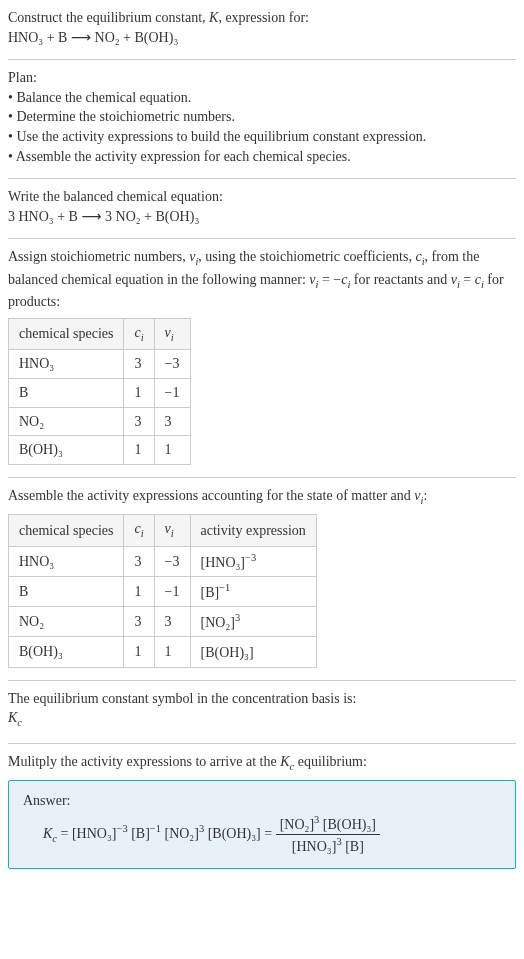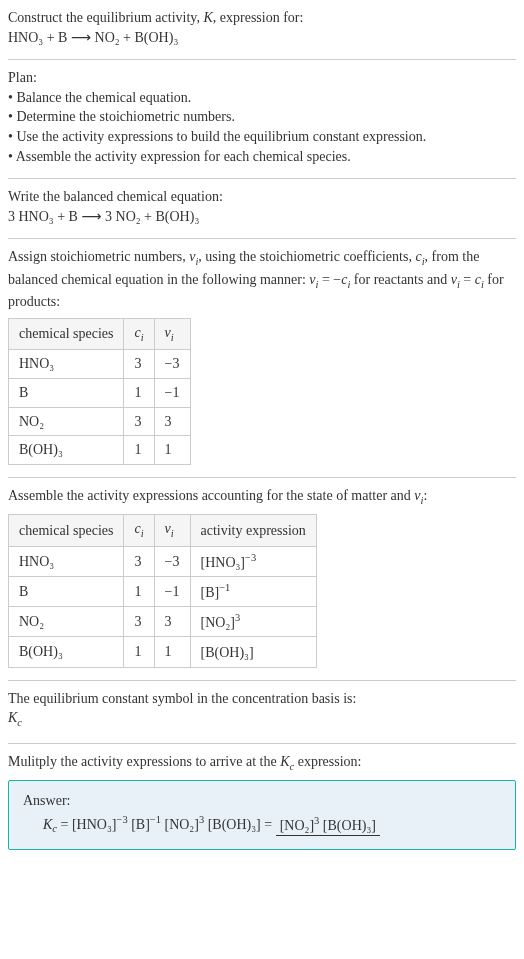--- a/index.html
+++ b/index.html
@@ -17,21 +17,21 @@
     .frac { display: inline-block; vertical-align: middle; text-align: center; }
     .frac .num { display: block; border-bottom: 1px solid #333; padding: 0 4px; }
     .frac .den { display: block; padding: 0 4px; }
     .eq-line { margin: 2px 0; }
   </style>
 </head>
 <body>
 
 <div class="section">
   <div>
-    <span>Construct the equilibrium activity, </span><span class="italic">K</span><span>, expression for:</span>
+    <span>Construct the equilibrium constant, </span><span class="italic">K</span><span>, expression for:</span>
   </div>
   <div>HNO₃ + B ⟶ NO₂ + B(OH)₃</div>
 </div>
 
 <div class="divider"></div>
 
 <div class="section">
   <div>Plan:</div>
   <div>• Balance the chemical equation.</div>
   <div>• Determine the stoichiometric numbers.</div>
@@ -129,21 +129,21 @@
 
 <div class="section">
   <div>The equilibrium constant symbol in the concentration basis is:</div>
   <div><span class="italic">K</span><sub class="italic">c</sub></div>
 </div>
 
 <div class="divider"></div>
 
 <div class="section">
   <div>
-    <span>Mulitply the activity expressions to arrive at the </span><span class="italic">K</span><sub class="italic">c</sub><span> expression:</span>
+    <span>Mulitply the activity expressions to arrive at the </span><span class="italic">K</span><sub class="italic">c</sub><span> equilibrium:</span>
   </div>
   <div class="answer-box">
     <div>Answer:</div>
     <div class="eq-line no-br" style="padding-left:20px;">
-      <span class="italic">K</span><sub class="italic">c</sub><span> = </span><span>[HNO₃]</span><sup>−3</sup><span> [B]</span><sup>−1</sup><span> [NO₂]</span><sup>3</sup><span> [B(OH)₃]</span><span> = </span><span class="frac"><span class="num"><span>[NO₂]</span><sup>3</sup><span> [B(OH)₃]</span></span></span>
+      <span class="italic">K</span><sub class="italic">c</sub><span> = </span><span>[HNO₃]</span><sup>−3</sup><span> [B]</span><sup>−1</sup><span> [NO₂]</span><sup>3</sup><span> [B(OH)₃]</span><span> = </span><span class="frac"><span class="num"><span>[NO₂]</span><sup>3</sup><span> [B(OH)₃]</span></span><span class="den"><span>[HNO₃]</span><sup>3</sup><span> [B]</span></span></span>
     </div>
   </div>
 </div>
 
 </body></html>

